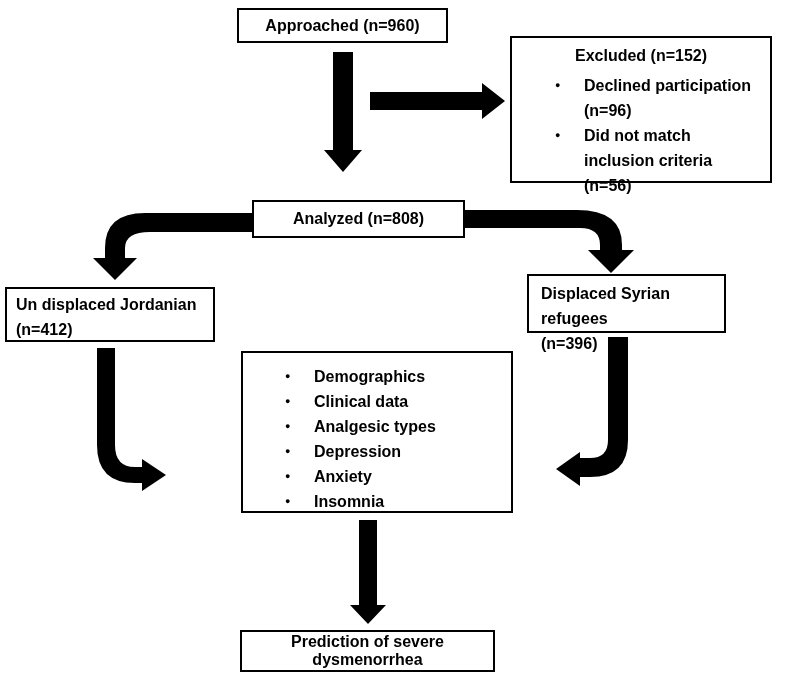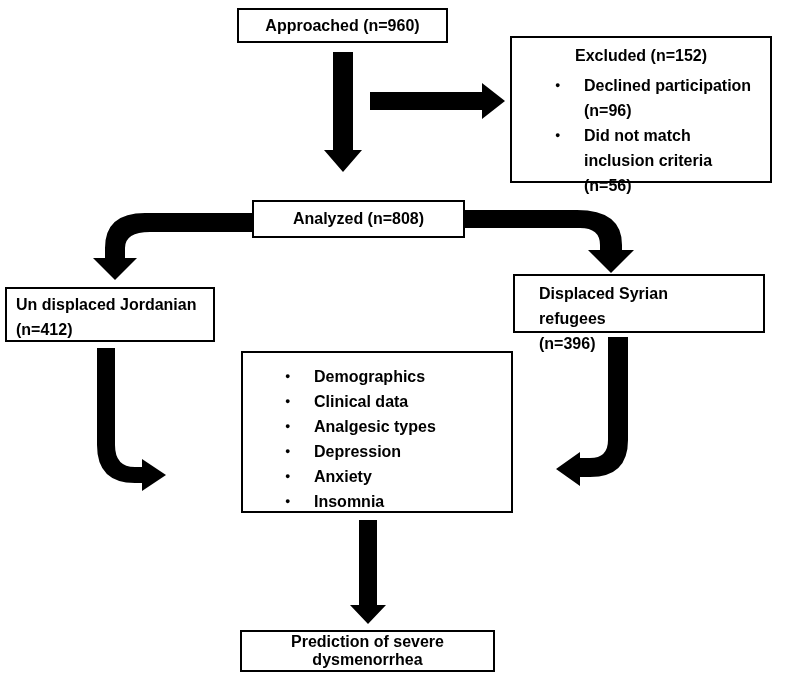--- a/index.html
+++ b/index.html
@@ -30,21 +30,21 @@
   .center {
     display: flex;
     align-items: center;
     justify-content: center;
     text-align: center;
   }
   #box-approached { left: 237px; top: 8px;   width: 211px; height: 35px; }
   #box-excluded   { left: 510px; top: 36px;  width: 262px; height: 147px; }
   #box-analyzed   { left: 252px; top: 200px; width: 213px; height: 38px; }
   #box-undisplaced{ left: 5px;   top: 287px; width: 210px; height: 55px; padding: 3px 9px;  line-height: 25px; }
-  #box-displaced  { left: 513px; top: 274px; width: 252px; height: 59px; padding: 5px 24px; line-height: 25px; }
+  #box-displaced  { left: 527px; top: 274px; width: 199px; height: 59px; padding: 5px 12px; line-height: 25px; }
   #box-variables  { left: 241px; top: 351px; width: 272px; height: 162px; }
   #box-prediction { left: 240px; top: 630px; width: 255px; height: 42px; }
 
   .excluded-title { text-align: center; margin-top: 8px; line-height: 20px; }
 
   ul.bullets { margin: 0; padding: 0; list-style: none; }
   #box-excluded ul.bullets { margin-top: 7px; padding: 0 6px 0 43px; }
   #box-excluded ul.bullets li { max-width: 188px; }
   #box-variables ul.bullets { padding: 11px 4px 0 42px; }
   ul.bullets li {

